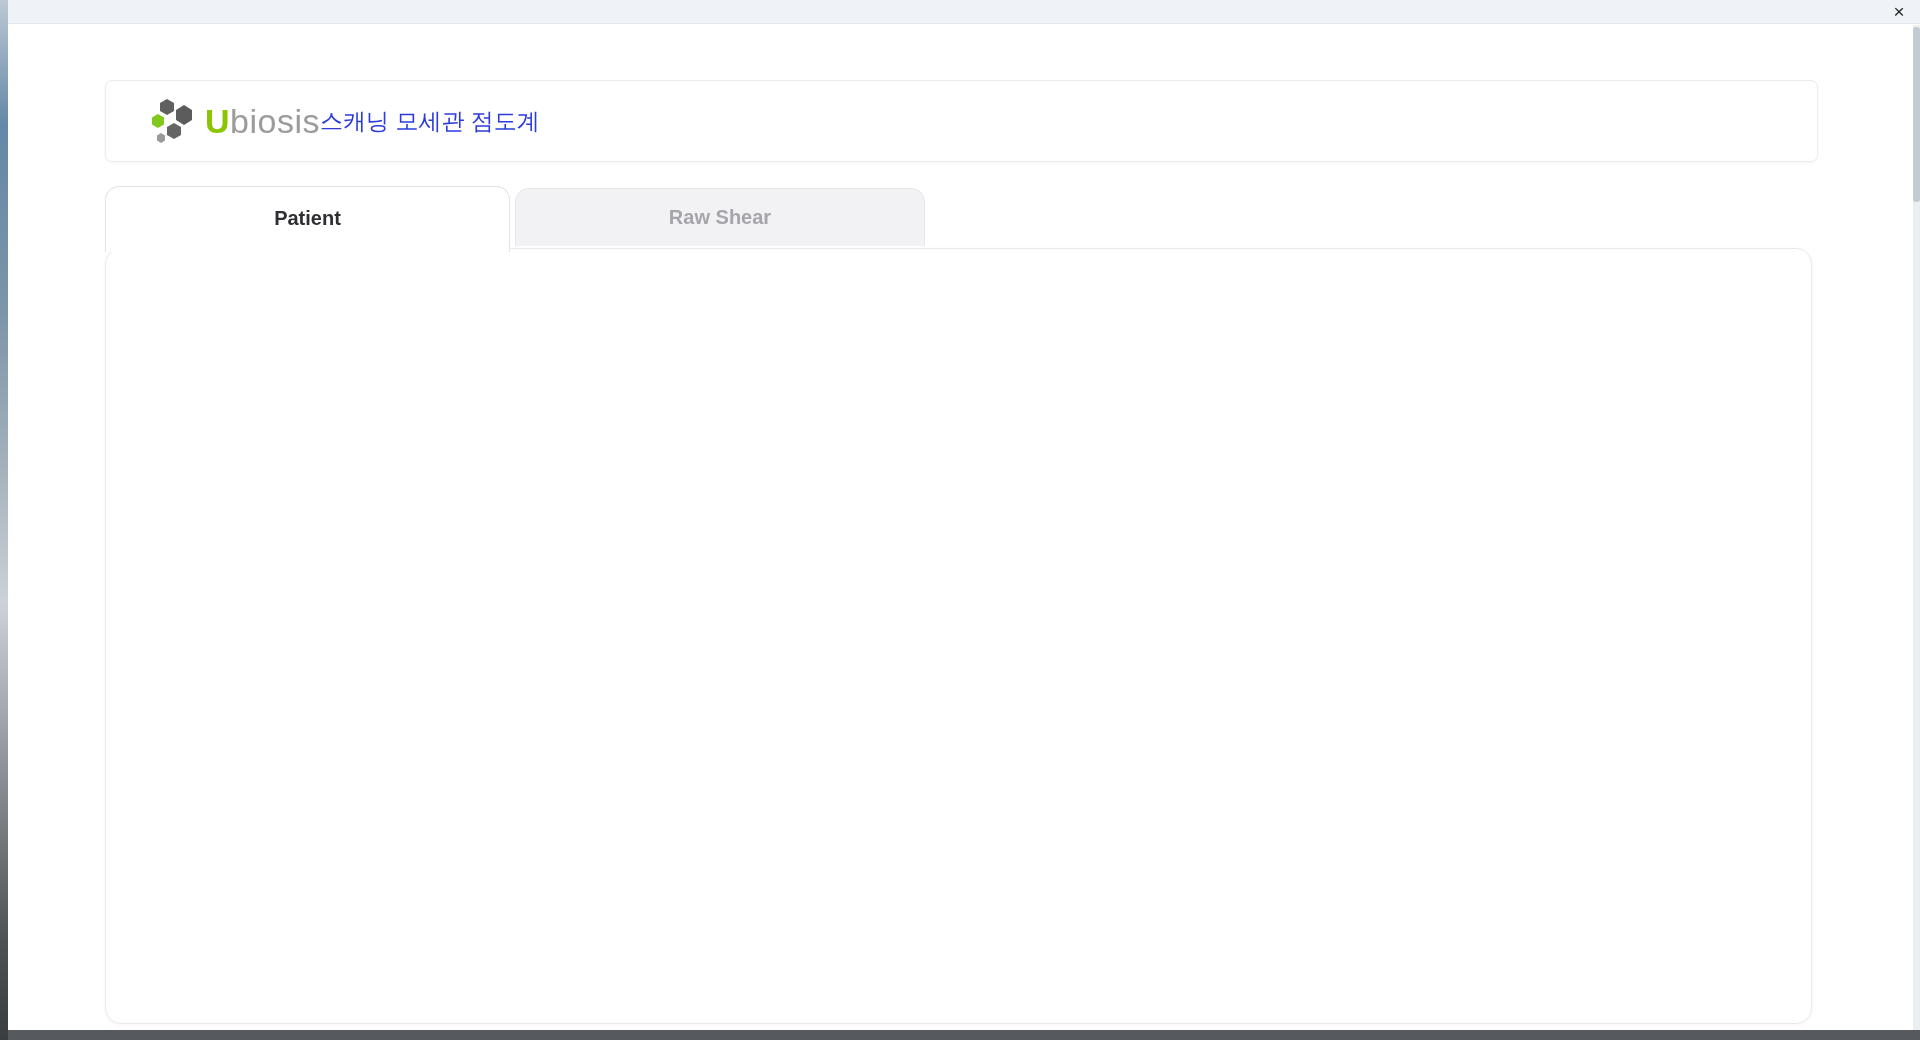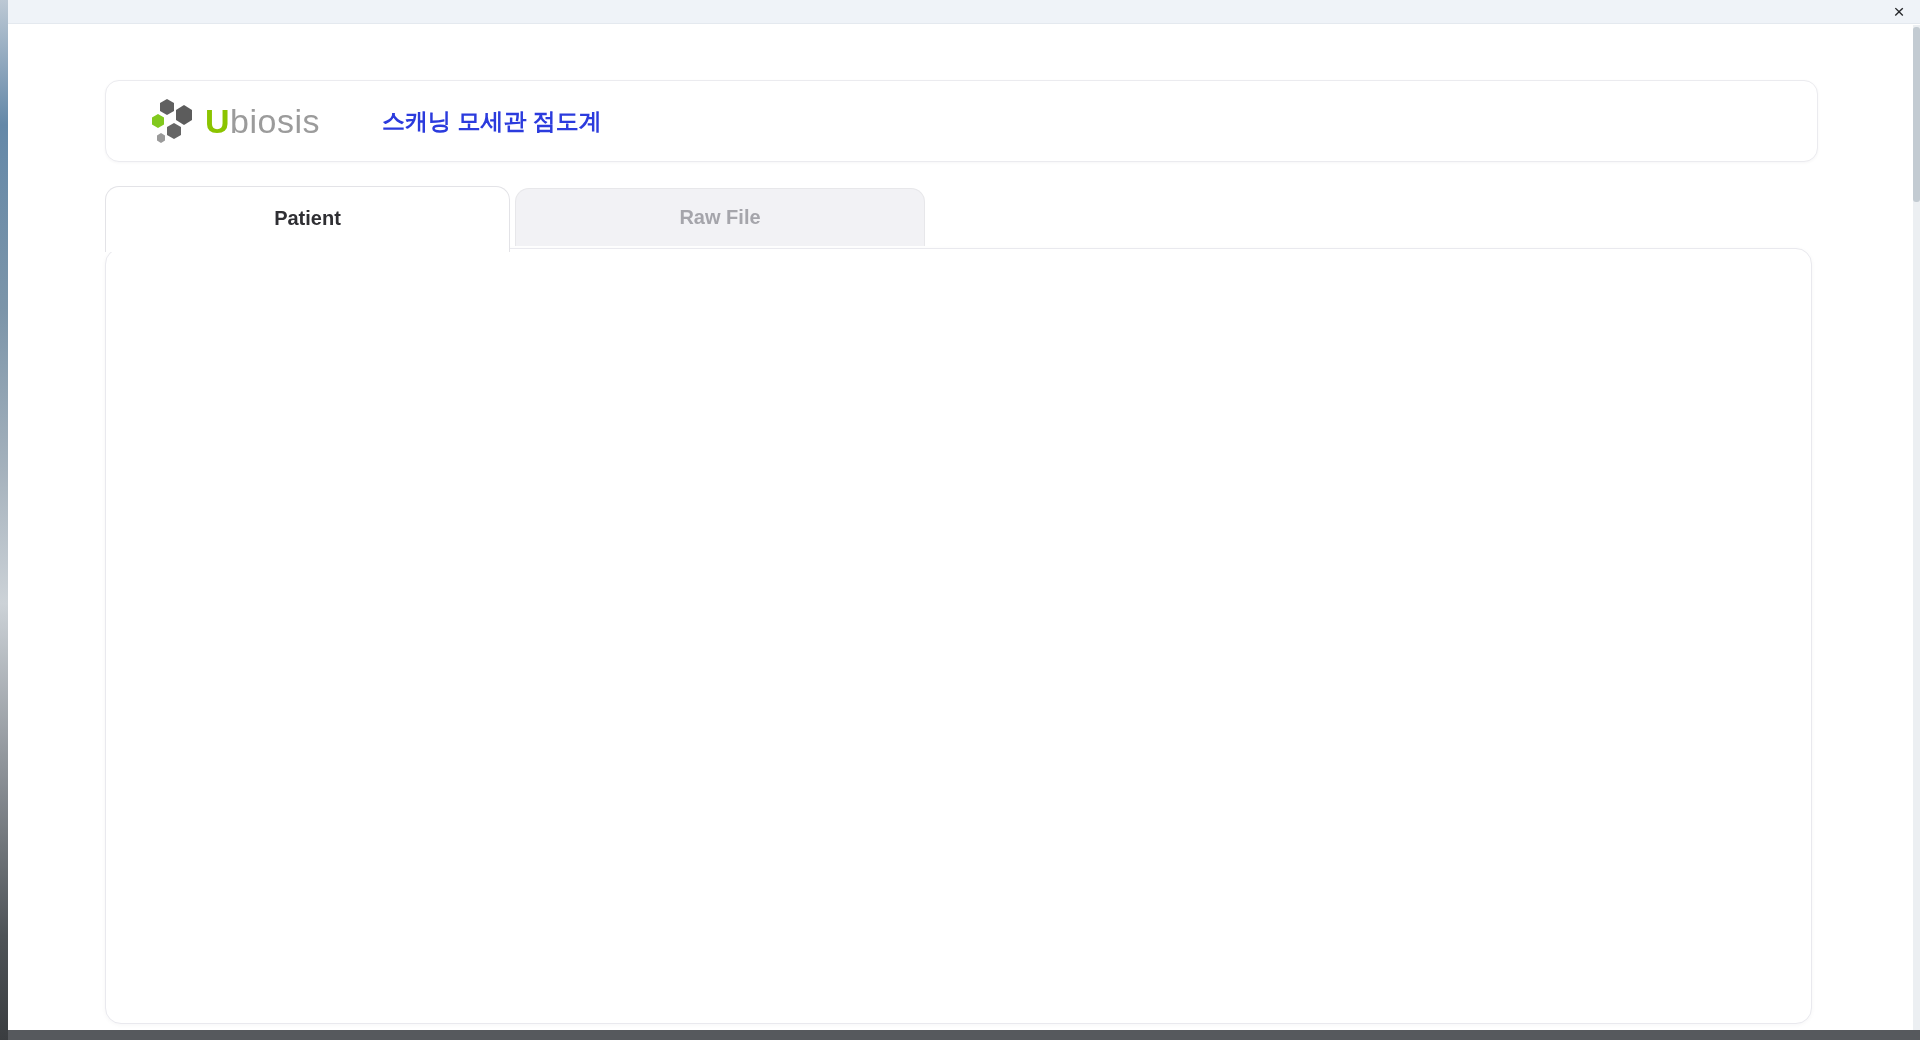--- a/index.html
+++ b/index.html
@@ -12,26 +12,26 @@
   .taskbar { position:absolute; left:8px; right:0; top:1030px; height:10px; background:#56595d; }
   .window { position:absolute; left:8px; top:0; width:1912px; height:1030px; background:#ffffff; }
 
   .titlebar { position:absolute; left:8px; top:0; width:1912px; height:24px; background:#eff3f8; border-bottom:1px solid #e4e9ef; }
   .close-btn { position:absolute; left:1888px; top:1px; width:22px; height:22px; font-size:19px; line-height:22px; text-align:center; color:#26282b; cursor:pointer; }
   .v-scrollbar { position:absolute; left:1913px; top:25px; width:7px; height:1005px; background:#eceff2; }
   .v-scrollbar .thumb { margin-top:2px; width:7px; height:175px; background:#c3cbd2; border-radius:3px; }
 
   
   .header-card { position:absolute; left:105px; top:80px; width:1713px; height:82px; background:#fff;
-    border:1px solid #ebebef; border-radius:14px; box-shadow:0 1px 3px rgba(20,20,40,.04); display:flex; align-items:center; }
+    border:1px solid #ebebef; border-radius:7px; box-shadow:0 1px 3px rgba(20,20,40,.04); display:flex; align-items:center; }
   .brand { display:flex; align-items:center; margin-left:45px; }
   .brand-text { font-size:34px; letter-spacing:.5px; margin-left:8px; }
   .brand-u { color:#8bc400; font-weight:bold; }
   .brand-rest { color:#9b9b9b; }
-  .app-title { margin-left:62px; font-size:23px; font-weight:bold; color:#2b3bdd; }
+  .app-title { font-size:23px; font-weight:normal; color:#2b3bdd; }
 
   
   .tab { position:absolute; text-align:center; font-size:20px; font-weight:bold; border-radius:14px 14px 0 0; cursor:pointer; }
   .tab-result { left:105px; top:186px; width:405px; height:66px; line-height:62px; background:#fff;
     border:1px solid #e3e3e7; border-bottom:none; color:#2f2f33; z-index:3; }
   .tab-raw { left:515px; top:188px; width:410px; height:58px; line-height:56px; background:#f2f2f5;
     border:1px solid #e7e7ea; border-bottom:none; color:#a5a5ab; z-index:1; }
 
   
   .main-container { position:absolute; left:105px; top:248px; width:1707px; height:776px; background:#fff;
@@ -101,21 +101,21 @@
       <polygon points="23,26 30,30 30,38 23,42 16,38 16,30" fill="#666666"></polygon>
       <polygon points="7,17 13,20.5 13,27.5 7,31 1,27.5 1,20.5" fill="#82c91e"></polygon>
       <polygon points="10,36 14,38.5 14,43.5 10,46 6,43.5 6,38.5" fill="#9a9a9a"></polygon>
     </svg>
     <div class="brand-text"><span class="brand-u">U</span><span class="brand-rest">biosis</span></div>
   </div>
   <div class="app-title">스캐닝 모세관 점도계</div>
 </div>
 
 <div class="tab tab-result">Patient</div>
-<div class="tab tab-raw">Raw File</div>
+<div class="tab tab-raw">Raw Shear</div>
 
 <div class="main-container"></div>
 
 <div class="card card-fileinfo">
   <div class="sec-title">
     <div class="info-ico">i</div>
     <div class="t">File Info</div>
   </div>
   <div class="fi-grid">
       <div class="fi-col">

